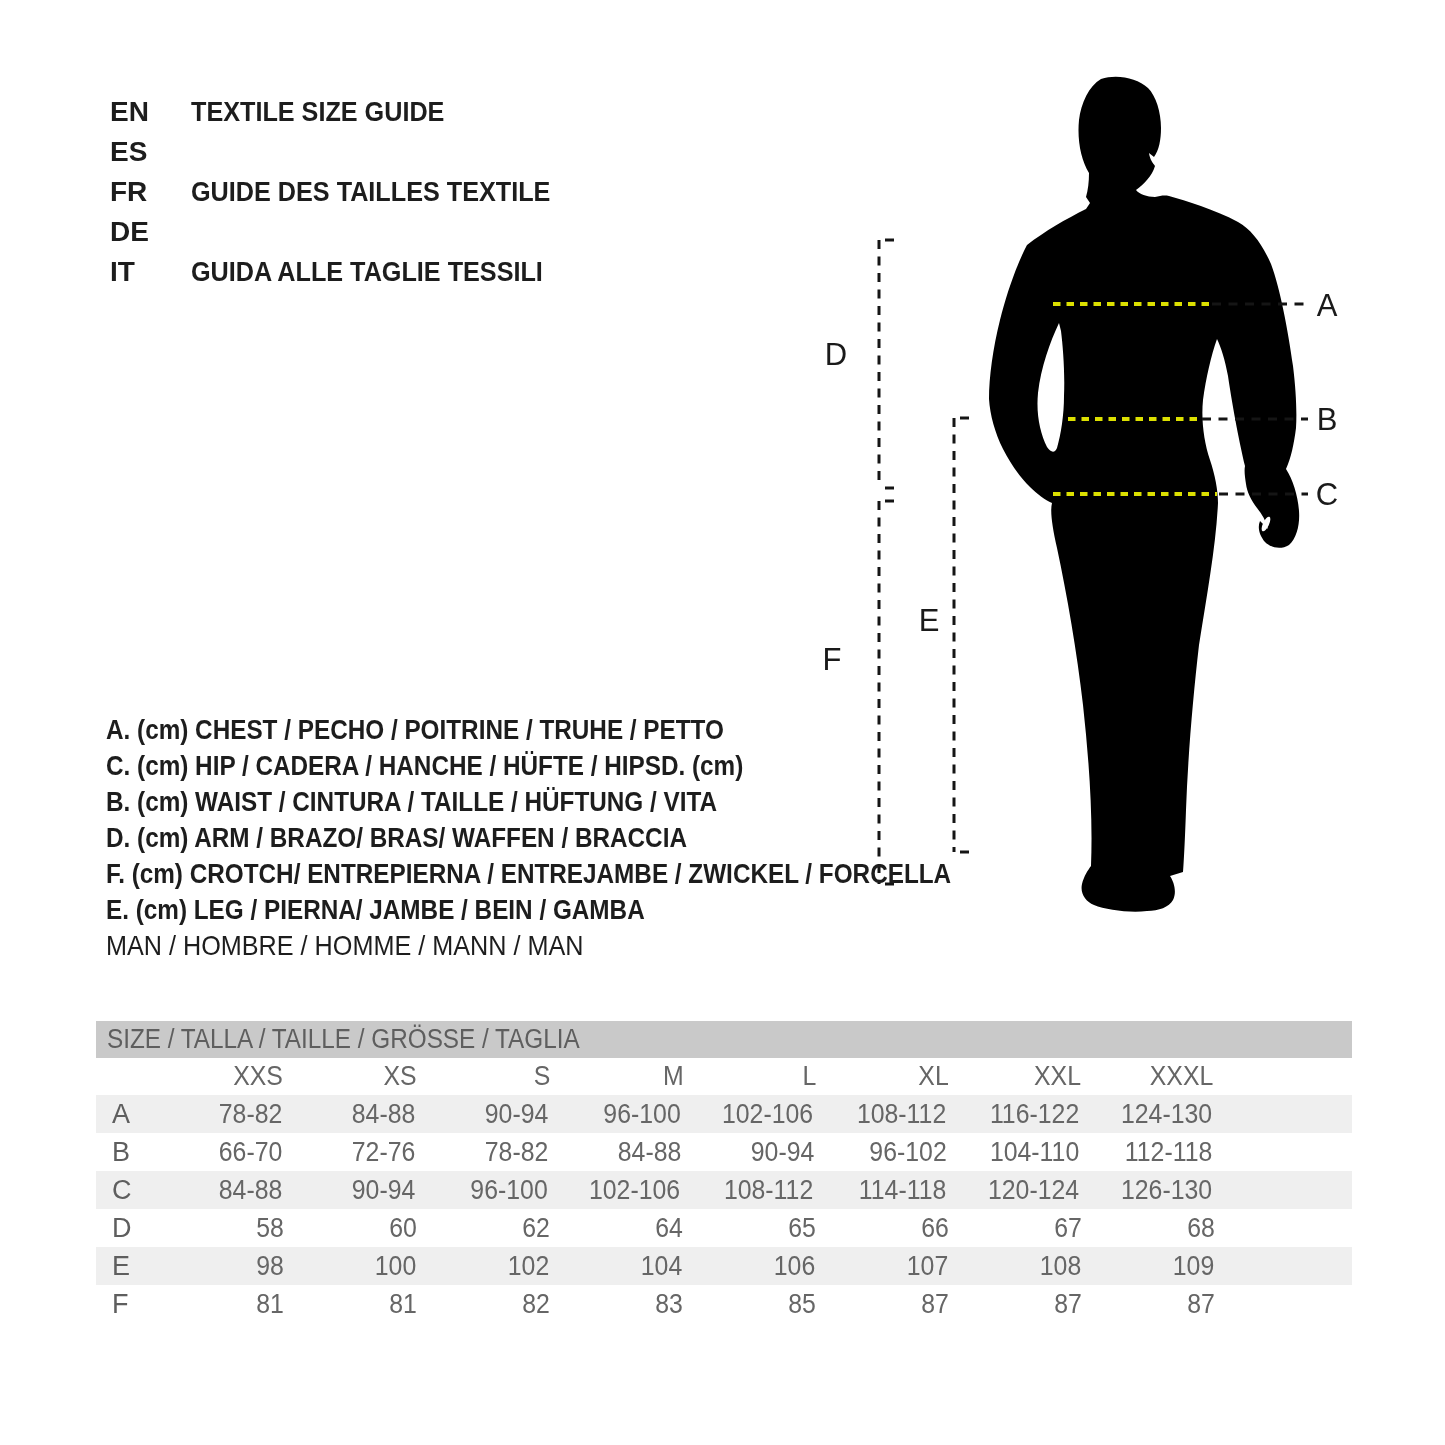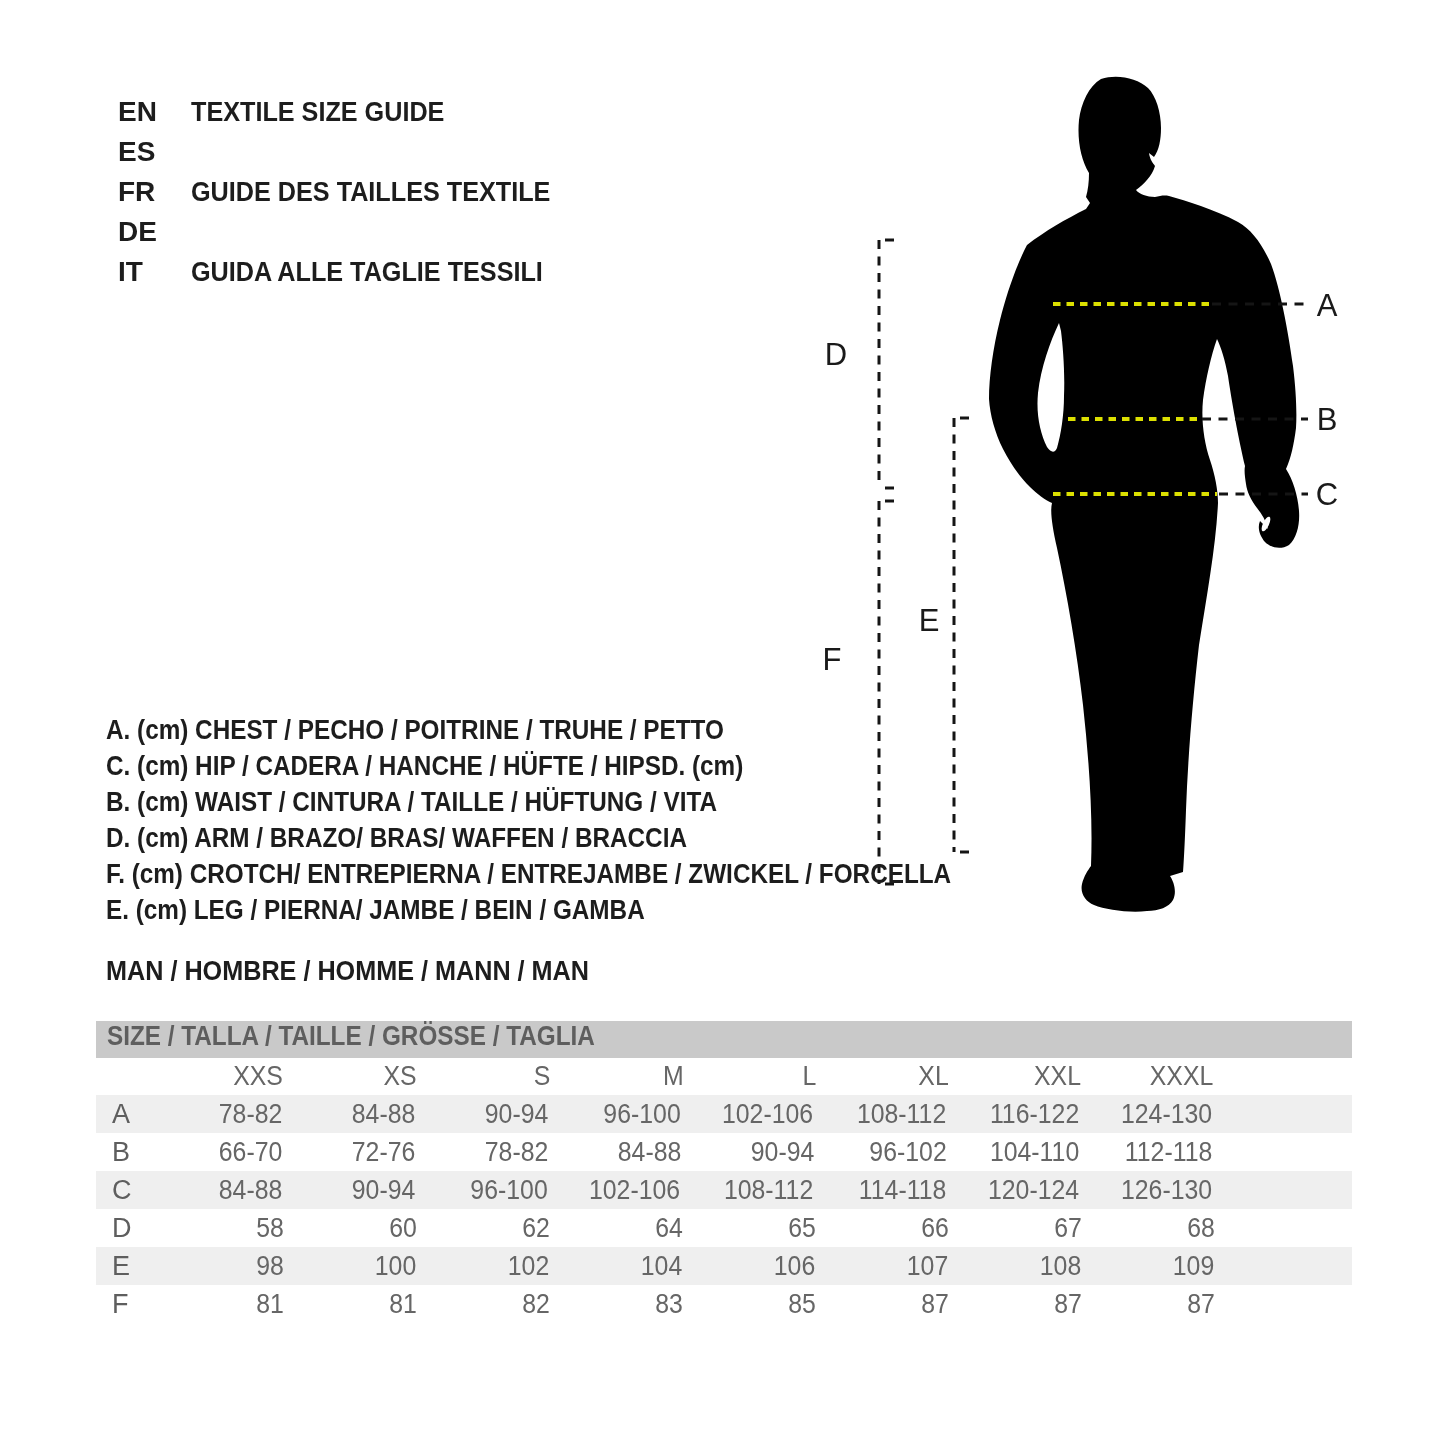--- a/index.html
+++ b/index.html
@@ -6,34 +6,34 @@
   .page{position:relative;width:1445px;height:1445px;background:#ffffff;overflow:hidden;
         font-family:"Liberation Sans","DejaVu Sans",sans-serif;color:#1d1d1d;}
   .fig-svg{position:absolute;left:0;top:0;width:1445px;height:1445px;}
 
   .cond{display:inline-block;transform:scaleX(0.9);transform-origin:0 50%;white-space:nowrap;}
   .cond-c{display:inline-block;transform:scaleX(0.92);transform-origin:50% 50%;white-space:nowrap;}
 
   
   .lang-block{position:absolute;left:110px;top:92px;display:grid;
               grid-template-columns:81px auto;font-size:28px;font-weight:700;line-height:40px;}
-  .lang-code{grid-column:1;margin-left:8px;}
+  .lang-code{grid-column:1;}
   .lang-label{grid-column:2;}
 
   
   .legend{position:absolute;left:106px;top:712px;font-size:27px;font-weight:700;line-height:36px;}
   .legend-line{height:36px;}
 
   
-  .category{position:absolute;left:106px;top:953px;font-size:28px;font-weight:700;line-height:36px;}
+  .category{position:absolute;left:106px;top:928px;font-size:28px;font-weight:400;line-height:36px;}
 
   
   .size-table{position:absolute;left:96px;top:1021px;width:1256px;font-size:27px;}
-  .tbl-header{height:37px;background:#c9c9c9;display:flex;
-              padding-left:11px;box-sizing:border-box;color:#5e5e5e;font-weight:700;}
+  .tbl-header{height:37px;background:#c9c9c9;display:flex;align-items:center;
+              padding-left:11px;box-sizing:border-box;color:#5e5e5e;font-weight:400;}
   .tbl-row{display:grid;grid-template-columns:56px repeat(8,133px);align-items:center;}
   .tbl-size-row{height:37px;color:#666;}
   .tbl-data-row{height:38px;color:#666;}
   .tbl-data-row.stripe{background:#efefef;}
   .cell-key{padding-left:16px;color:#5e5e5e;}
   .cell-val{text-align:right;}
 </style>
 </head>
 <body>
 

